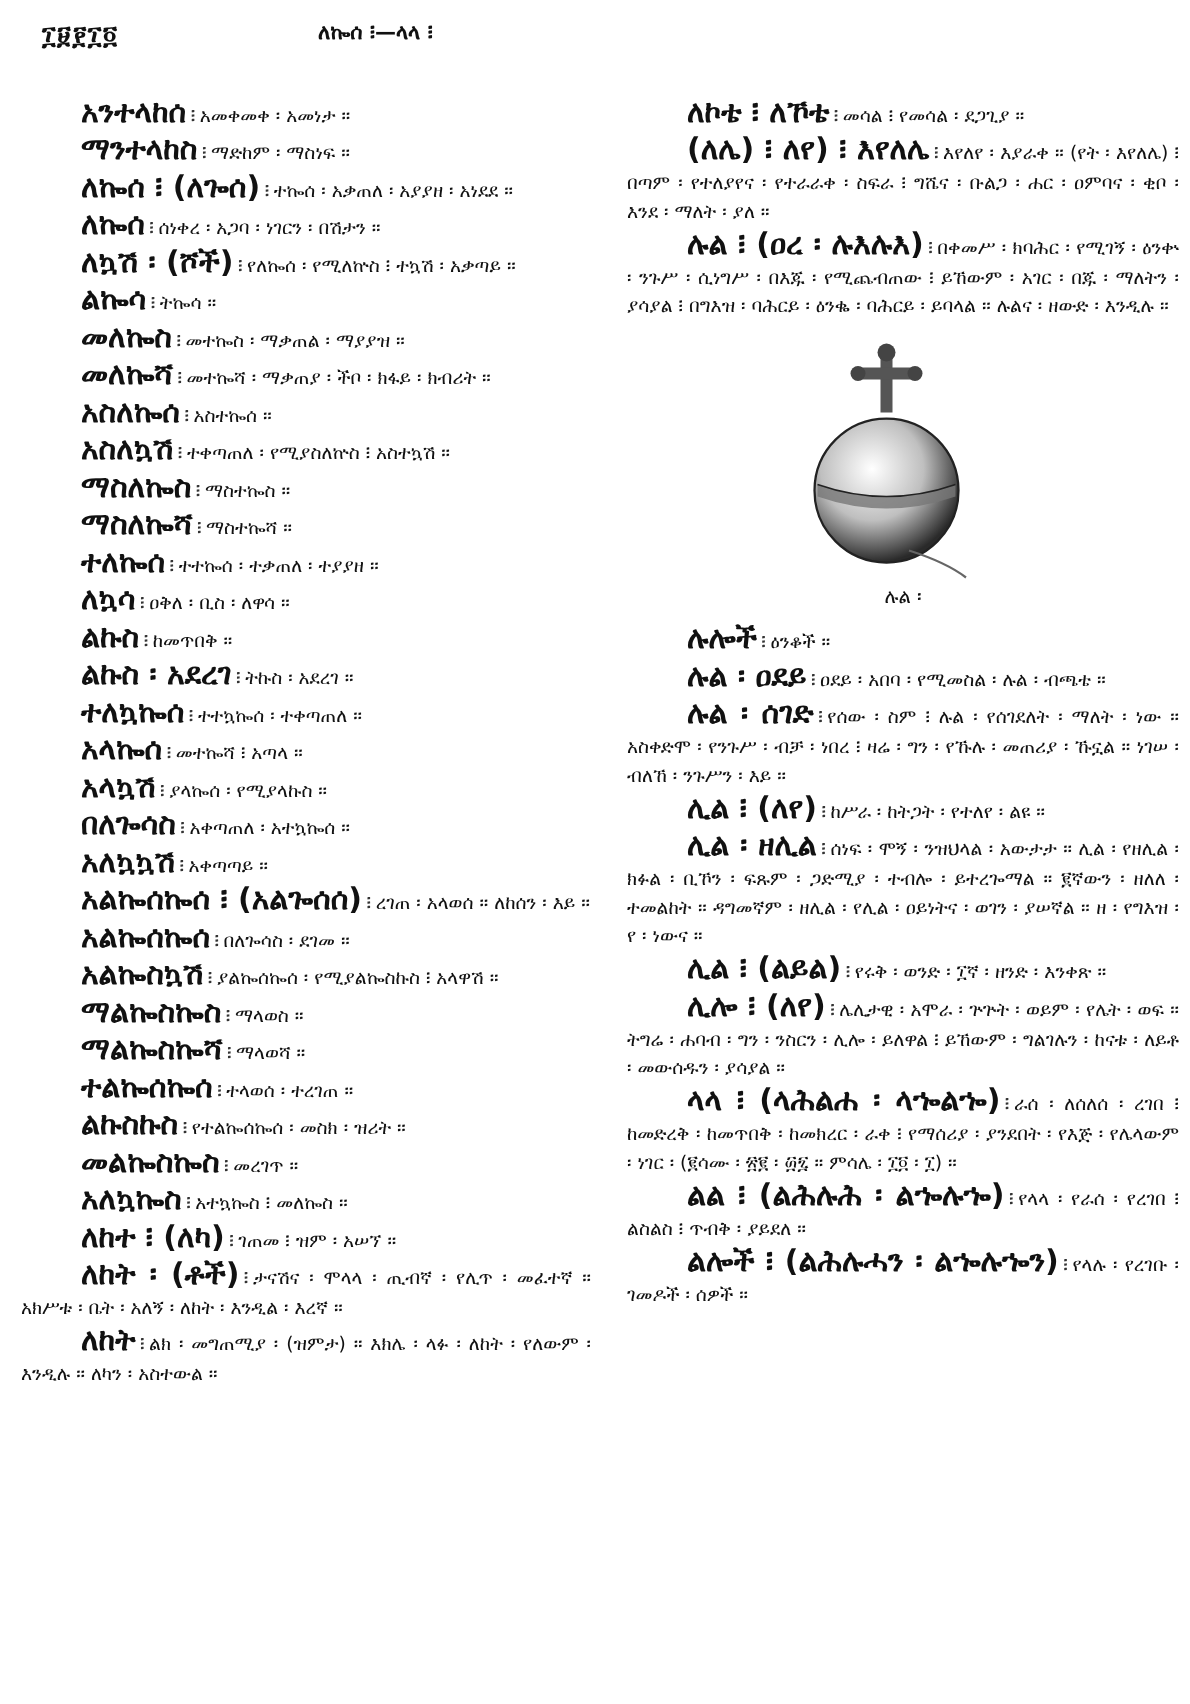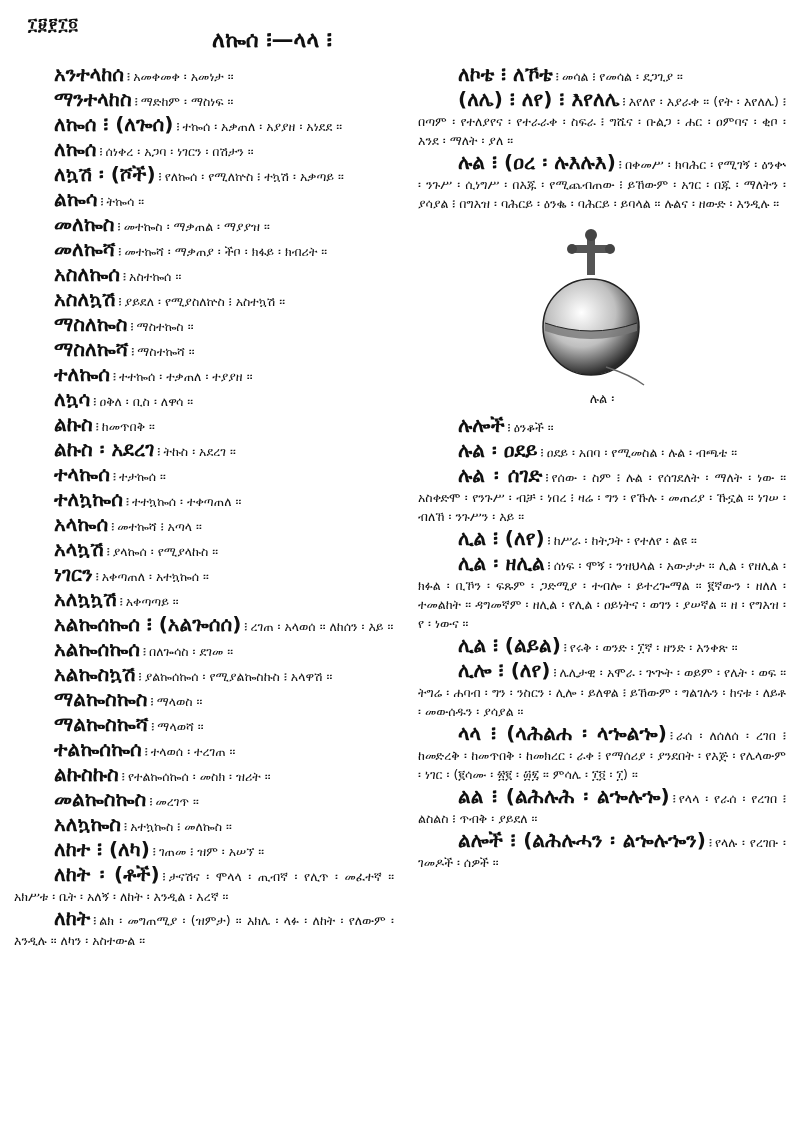--- a/index.html
+++ b/index.html
@@ -8,21 +8,21 @@
     font-family: "DejaVu Sans", sans-serif; color: #111;
   }
   .page-header {
     position: absolute; top: 14px; left: 0; width: 723px; height: 24px;
   }
   .page-number {
     position: absolute; left: 28px; top: 0; font-size: 17px; font-weight: bold;
     letter-spacing: 1px;
   }
   .running-head {
-    position: absolute; left: 212px; top: 0; font-size: 22px; font-weight: bold; margin-top: 13px;
+    position: absolute; left: 212px; top: 0; font-size: 14px; font-weight: bold;
   }
   .col {
     position: absolute; top: 62px; font-size: 12.5px; line-height: 19px;
   }
   .col-left { left: 14px; width: 380px; }
   .col-right { left: 418px; width: 368px; }
   .entry { margin: 0 0 0 0; text-indent: 40px; text-align: justify; }
   .entry .hw { font-size: 20px; font-weight: bold; line-height: 25px; }
   .entry .sep { font-size: 13px; color: #333; margin: 0 3px; }
   .entry .def { font-size: 12.5px; }
@@ -48,32 +48,31 @@
 <div class="col col-left" id="left-col">
     <div class="entry"><span class="hw">አንተላከሰ</span><span class="sep">፧</span><span class="def">አመቀመቀ ፡ አመነታ ።</span></div>
     <div class="entry"><span class="hw">ማንተላከስ</span><span class="sep">፧</span><span class="def">ማድከም ፡ ማስነፍ ።</span></div>
     <div class="entry"><span class="hw">ለኰሰ ፧ (ለጐሰ)</span><span class="sep">፧</span><span class="def">ተኰሰ ፡ አቃጠለ ፡ አያያዘ ፡ አነደደ ።</span></div>
     <div class="entry"><span class="hw">ለኰሰ</span><span class="sep">፧</span><span class="def">ሰነቀረ ፡ አጋባ ፡ ነገርን ፡ በሽታን ።</span></div>
     <div class="entry"><span class="hw">ለኳሽ ፡ (ሾች)</span><span class="sep">፧</span><span class="def">የለኰሰ ፡ የሚለኵስ ፧ ተኳሽ ፡ አቃጣይ ።</span></div>
     <div class="entry"><span class="hw">ልኰሳ</span><span class="sep">፧</span><span class="def">ትኰሳ ።</span></div>
     <div class="entry"><span class="hw">መለኰስ</span><span class="sep">፧</span><span class="def">መተኰስ ፡ ማቃጠል ፡ ማያያዝ ።</span></div>
     <div class="entry"><span class="hw">መለኰሻ</span><span class="sep">፧</span><span class="def">መተኰሻ ፡ ማቃጠያ ፡ ችቦ ፡ ክፋይ ፡ ክብሪት ።</span></div>
     <div class="entry"><span class="hw">አስለኰሰ</span><span class="sep">፧</span><span class="def">አስተኰሰ ።</span></div>
-    <div class="entry"><span class="hw">አስለኳሽ</span><span class="sep">፧</span><span class="def">ያይደለ ፡ የሚያስለኵስ ፧ አስተኳሽ ።</span></div>
+    <div class="entry"><span class="hw">አስለኳሽ</span><span class="sep">፧</span><span class="def">ተቀጣጠለ ፡ የሚያስለኵስ ፧ አስተኳሽ ።</span></div>
     <div class="entry"><span class="hw">ማስለኰስ</span><span class="sep">፧</span><span class="def">ማስተኰስ ።</span></div>
     <div class="entry"><span class="hw">ማስለኰሻ</span><span class="sep">፧</span><span class="def">ማስተኰሻ ።</span></div>
     <div class="entry"><span class="hw">ተለኰሰ</span><span class="sep">፧</span><span class="def">ተተኰሰ ፡ ተቃጠለ ፡ ተያያዘ ።</span></div>
     <div class="entry"><span class="hw">ለኳሳ</span><span class="sep">፧</span><span class="def">ዐቅለ ፡ ቢስ ፡ ለዋሳ ።</span></div>
     <div class="entry"><span class="hw">ልኩስ</span><span class="sep">፧</span><span class="def">ከመጥበቅ ።</span></div>
     <div class="entry"><span class="hw">ልኩስ ፡ አደረገ</span><span class="sep">፧</span><span class="def">ትኩስ ፡ አደረገ ።</span></div>
-    <div class="entry"><span class="hw">ተላኰሰ</span><span class="sep">፧</span><span class="def">ተታኰሰ ።</span></div>
     <div class="entry"><span class="hw">ተለኳኰሰ</span><span class="sep">፧</span><span class="def">ተተኳኰሰ ፡ ተቀጣጠለ ።</span></div>
     <div class="entry"><span class="hw">አላኰሰ</span><span class="sep">፧</span><span class="def">መተኰሻ ፧ አጣላ ።</span></div>
     <div class="entry"><span class="hw">አላኳሽ</span><span class="sep">፧</span><span class="def">ያላኰሰ ፡ የሚያላኩስ ።</span></div>
-    <div class="entry"><span class="hw">ነገርን</span><span class="sep">፧</span><span class="def">አቀጣጠለ ፡ አተኳኰሰ ።</span></div>
+    <div class="entry"><span class="hw">በለጐሳስ</span><span class="sep">፧</span><span class="def">አቀጣጠለ ፡ አተኳኰሰ ።</span></div>
     <div class="entry"><span class="hw">አለኳኳሽ</span><span class="sep">፧</span><span class="def">አቀጣጣይ ።</span></div>
     <div class="entry"><span class="hw">አልኰሰኰሰ ፧ (አልጐሰሰ)</span><span class="sep">፧</span><span class="def">ረገጠ ፡ አላወሰ ። ለከሰን ፡ እይ ።</span></div>
     <div class="entry"><span class="hw">አልኰሰኰሰ</span><span class="sep">፧</span><span class="def">በለጐሳስ ፡ ደገመ ።</span></div>
     <div class="entry"><span class="hw">አልኰስኳሽ</span><span class="sep">፧</span><span class="def">ያልኰሰኰሰ ፡ የሚያልኰስኩስ ፧ አላዋሽ ።</span></div>
     <div class="entry"><span class="hw">ማልኰስኰስ</span><span class="sep">፧</span><span class="def">ማላወስ ።</span></div>
     <div class="entry"><span class="hw">ማልኰስኰሻ</span><span class="sep">፧</span><span class="def">ማላወሻ ።</span></div>
     <div class="entry"><span class="hw">ተልኰሰኰሰ</span><span class="sep">፧</span><span class="def">ተላወሰ ፡ ተረገጠ ።</span></div>
     <div class="entry"><span class="hw">ልኩስኩስ</span><span class="sep">፧</span><span class="def">የተልኰሰኰሰ ፡ መስክ ፡ ዝሪት ።</span></div>
     <div class="entry"><span class="hw">መልኰስኰስ</span><span class="sep">፧</span><span class="def">መረገጥ ።</span></div>
     <div class="entry"><span class="hw">አለኳኰስ</span><span class="sep">፧</span><span class="def">አተኳኰስ ፧ መለኰስ ።</span></div>

